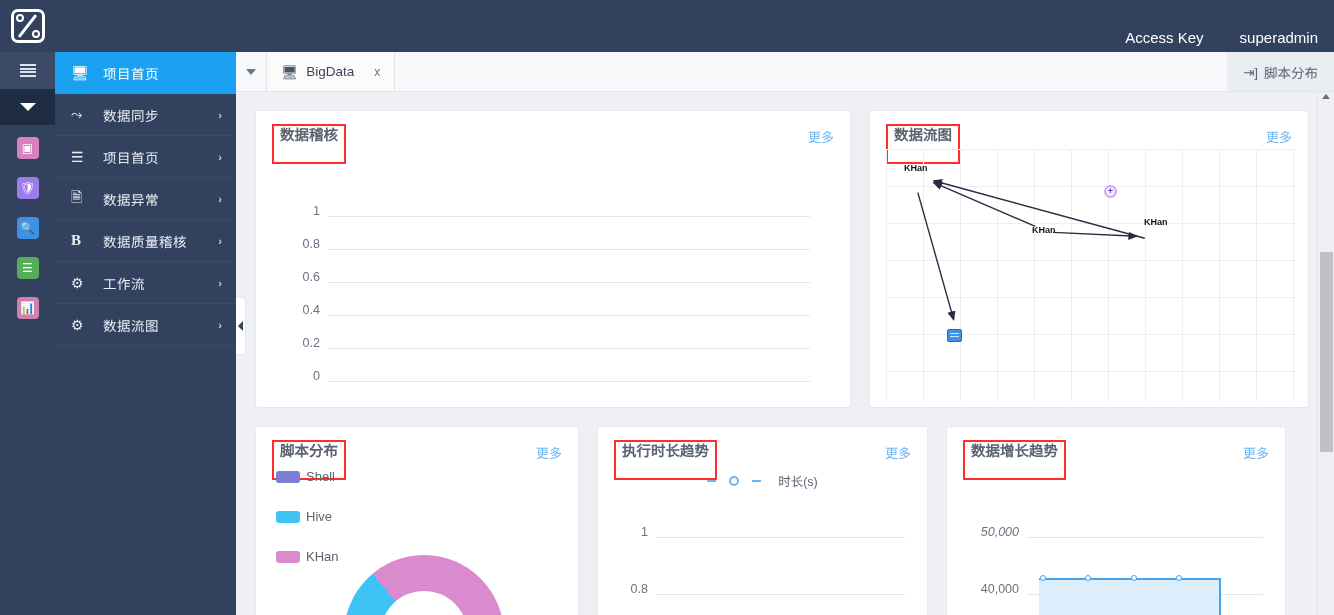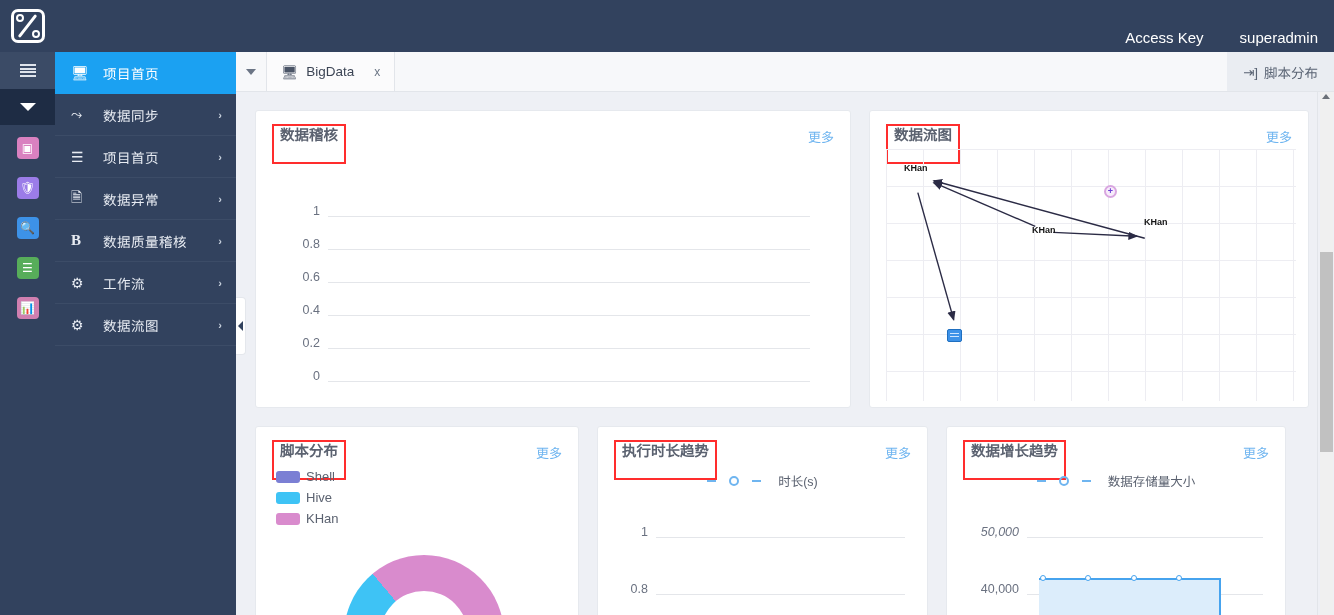--- a/index.html
+++ b/index.html
@@ -200,21 +200,21 @@
   
   .donut {
     position: absolute; left: 88px; top: 128px; width: 160px; height: 160px;
     border-radius: 50%;
   }
   .donut-hole {
     position: absolute; left: 36px; top: 36px; width: 88px; height: 88px;
     background: #fff; border-radius: 50%;
   }
   .legend-col {
-    position: absolute; left: 20px; top: 42px; display: flex; flex-direction: column; gap: 6px;
+    position: absolute; left: 20px; top: 42px; display: flex; flex-direction: column; gap: 25px;
     font-size: 13px; color: #5b6270;
   }
 
   
   .area-fill { position: absolute; background: #dcedfb; }
   .area-line { position: absolute; height: 2px; background: #46a3ee; }
   .area-drop { position: absolute; width: 2px; background: #46a3ee; }
   .dot {
     position: absolute; width: 6px; height: 6px; border-radius: 50%;
     border: 1.5px solid #46a3ee; background: #ffffff;
@@ -428,28 +428,20 @@
           <div class="gl" style="left:58px;right:22px;top:110px;"></div>
           <div class="tick" style="left:8px;top:155px;width:42px;">0.8</div>
           <div class="gl" style="left:58px;right:22px;top:167px;"></div>
         </div>
       </div>
 
       <div class="card" style="height:200px;">
         <div class="card-title">数据增长趋势</div>
         <div class="card-more">更多</div>
 
-        <div class="legend-row" style="top:44px;">
-          <div class="legend-item line-legend">
-            <span class="seg"></span>
-            <span class="ring"></span>
-            <span class="seg"></span>
-            <span style="margin-left:4px;">数据存储量大小</span>
-          </div>
-        </div>
 
         <div class="plot">
           <div class="tick" style="left:0px;top:98px;width:72px;font-style:italic;">50,000</div>
           <div class="gl" style="left:80px;right:22px;top:110px;"></div>
           <div class="tick" style="left:0px;top:155px;width:72px;">40,000</div>
           <div class="gl" style="left:80px;right:22px;top:167px;"></div>
 
           <div class="area-fill" style="left:92px;width:180px;top:152px;height:48px;"></div>
           <div class="area-line" style="left:92px;width:182px;top:151px;"></div>
           <div class="area-drop" style="left:272px;top:151px;height:49px;"></div>

